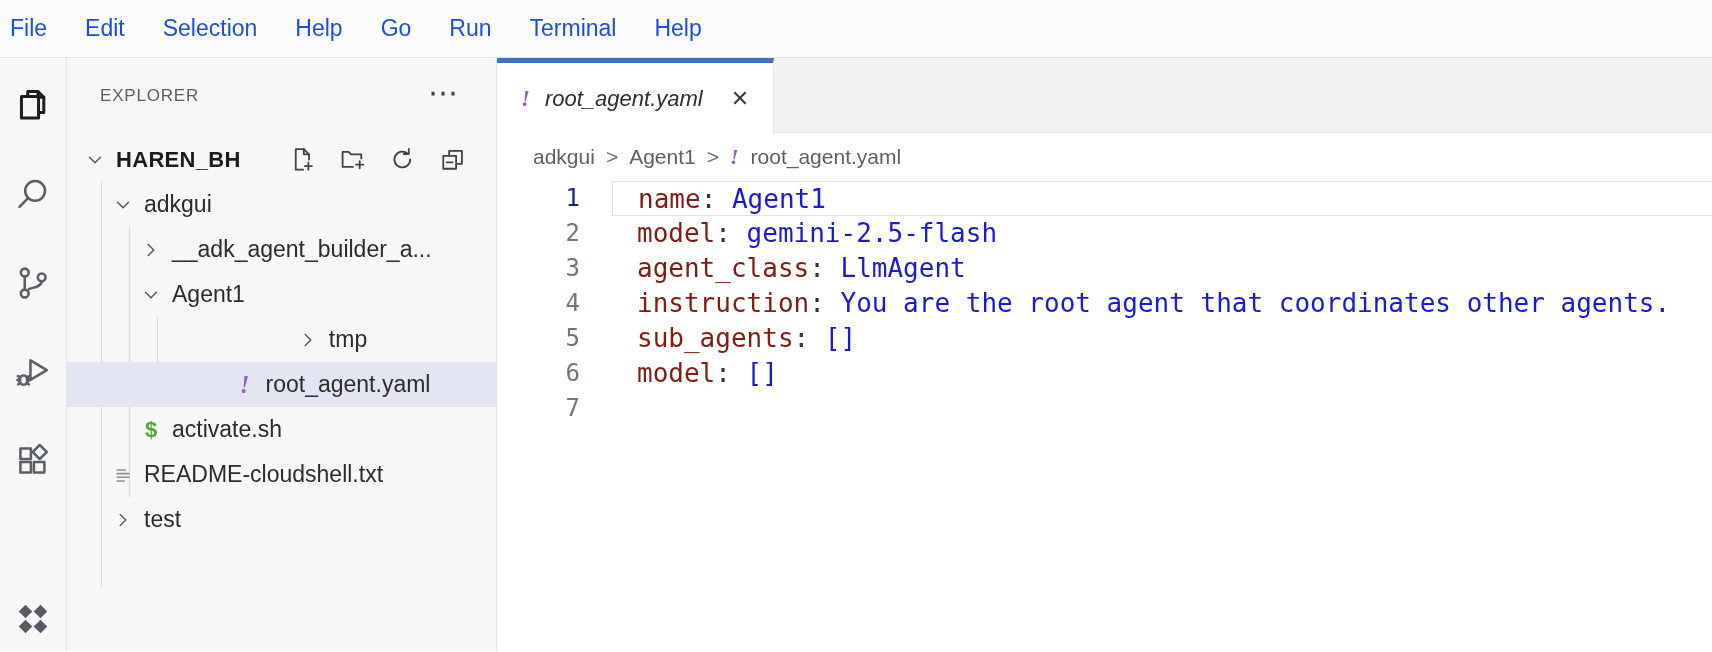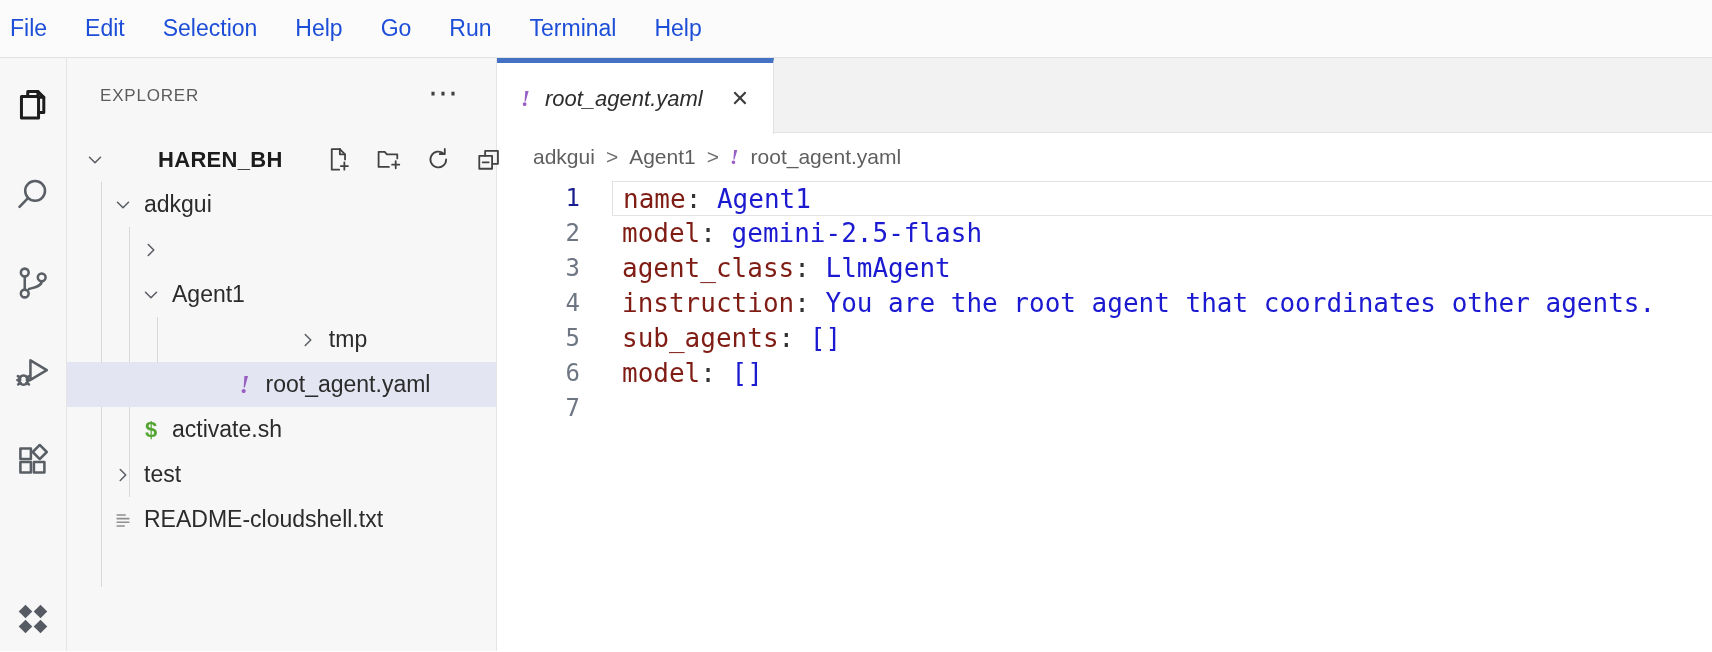--- a/index.html
+++ b/index.html
@@ -33,21 +33,21 @@
   .sb-more { margin-left:auto; font-size:30px; line-height:14px; color:#3f3f3f; }
 
   .tree { position:relative; flex:1; }
   .guide { position:absolute; width:0; border-left:1px solid #d8d8d8; z-index:0; }
   .row { height:45px; display:flex; align-items:center; position:relative;
     color:#2b2b2b; font-size:23px; z-index:1; }
   .row.sel { background:#e3e5f2; }
   .tw { width:24px; height:24px; display:flex; align-items:center;
     justify-content:center; margin-right:9px; flex:none; }
   .tw svg { width:22px; height:22px; }
-  .d0 { padding-left:16px;gap:42px; } .d1 { padding-left:44px; }
+  .d0 { padding-left:16px; } .d1 { padding-left:44px; }
   .d2 { padding-left:72px; } .d3 { padding-left:100px;justify-content:center; }
   .root-label { font-weight:700; font-size:22px; color:#1c1c1c; letter-spacing:0.3px; }
   .acts { margin-left:auto; margin-right:30px; display:flex; gap:23px; }
   .acts svg { width:27px; height:27px; }
   .yaml-glyph { font-family:"Liberation Serif", serif; font-style:italic;
     font-weight:700; font-size:25px; color:#9a5fc4; }
   .sh-glyph { font-weight:700; font-size:22px; color:#55a532; }
 
   
   .editor { flex:1; display:flex; flex-direction:column; background:#fff; min-width:0; }
@@ -64,21 +64,21 @@
   .bc-sep { margin:0 11px; color:#6f6f6f; }
   .bc-yaml { margin-right:12px; font-size:22px; }
 
   
   .code { flex:1; font-family:"DejaVu Sans Mono", monospace; font-size:26px;
     line-height:35px; }
   .cl { height:35px; display:flex; }
   .num { width:86px; text-align:right; padding-right:3px; color:#6e7683;
     font-size:24px; flex:none; }
   .cl.active .num { color:#1a1f8f; }
-  .ct { flex:1; margin-left:29px; padding-left:10px; white-space:pre; min-width:0; }
+  .ct { flex:1; margin-left:29px; padding-left:25px; white-space:pre; min-width:0; }
   .cl.active .ct { border-top:1px solid #e2e2e2; border-bottom:1px solid #e2e2e2;
     border-left:1px solid #e2e2e2; }
   .k { color:#7f1d15; } .p { color:#333333; } .v { color:#1c1ad1; }
 
   .stroke-ic { fill:none; stroke:#5a5f66; stroke-width:1.7; stroke-linecap:round;
     stroke-linejoin:round; }
   .stroke-dark { fill:none; stroke:#1d1d1d; stroke-width:2; stroke-linecap:round;
     stroke-linejoin:round; }
   .stroke-act { fill:none; stroke:#424242; stroke-width:1.6; stroke-linecap:round;
     stroke-linejoin:round; }
@@ -217,20 +217,21 @@
           </span>
         <span>adkgui</span>
       </div>
 
       <div class="row d2">
         <span class="tw">
           <svg viewBox="0 0 24 24">
               <polyline points="9,6 15,12 9,18" class="stroke-ic"></polyline>
             </svg>
           </span>
+        <span>__adk_agent_builder_a...</span>
       </div>
 
       <div class="row d2">
         <span class="tw">
           <svg viewBox="0 0 24 24">
               <polyline points="6,9 12,15 18,9" class="stroke-ic"></polyline>
             </svg>
           </span>
         <span>Agent1</span>
       </div>
@@ -251,35 +252,35 @@
 
 
       <div class="row d2">
         <span class="tw sh-glyph">$</span>
         <span>activate.sh</span>
       </div>
 
       <div class="row d1">
         <span class="tw">
           <svg viewBox="0 0 24 24">
-              <polyline points="9,6 15,12 9,18" class="stroke-ic"></polyline>
-            </svg>
-          </span>
-        <span>test</span>
-      </div>
-
-      <div class="row d1">
-        <span class="tw">
-          <svg viewBox="0 0 24 24">
               <g fill="none" stroke="#8f8f8f" stroke-width="1.7">
             <path d="M5 6.5h10 M5 10.5h14 M5 14.5h14 M5 18.5h9"></path>
               </g>
             </svg>
           </span>
         <span>README-cloudshell.txt</span>
+      </div>
+
+      <div class="row d1">
+        <span class="tw">
+          <svg viewBox="0 0 24 24">
+              <polyline points="9,6 15,12 9,18" class="stroke-ic"></polyline>
+            </svg>
+          </span>
+        <span>test</span>
       </div>
     </div>
   </div>
 
   <div class="editor">
 
     <div class="tabbar">
       <div class="tab">
         <span class="yaml-glyph" style="font-size:23px">!</span>
         <span class="tab-label">root_agent.yaml</span>

